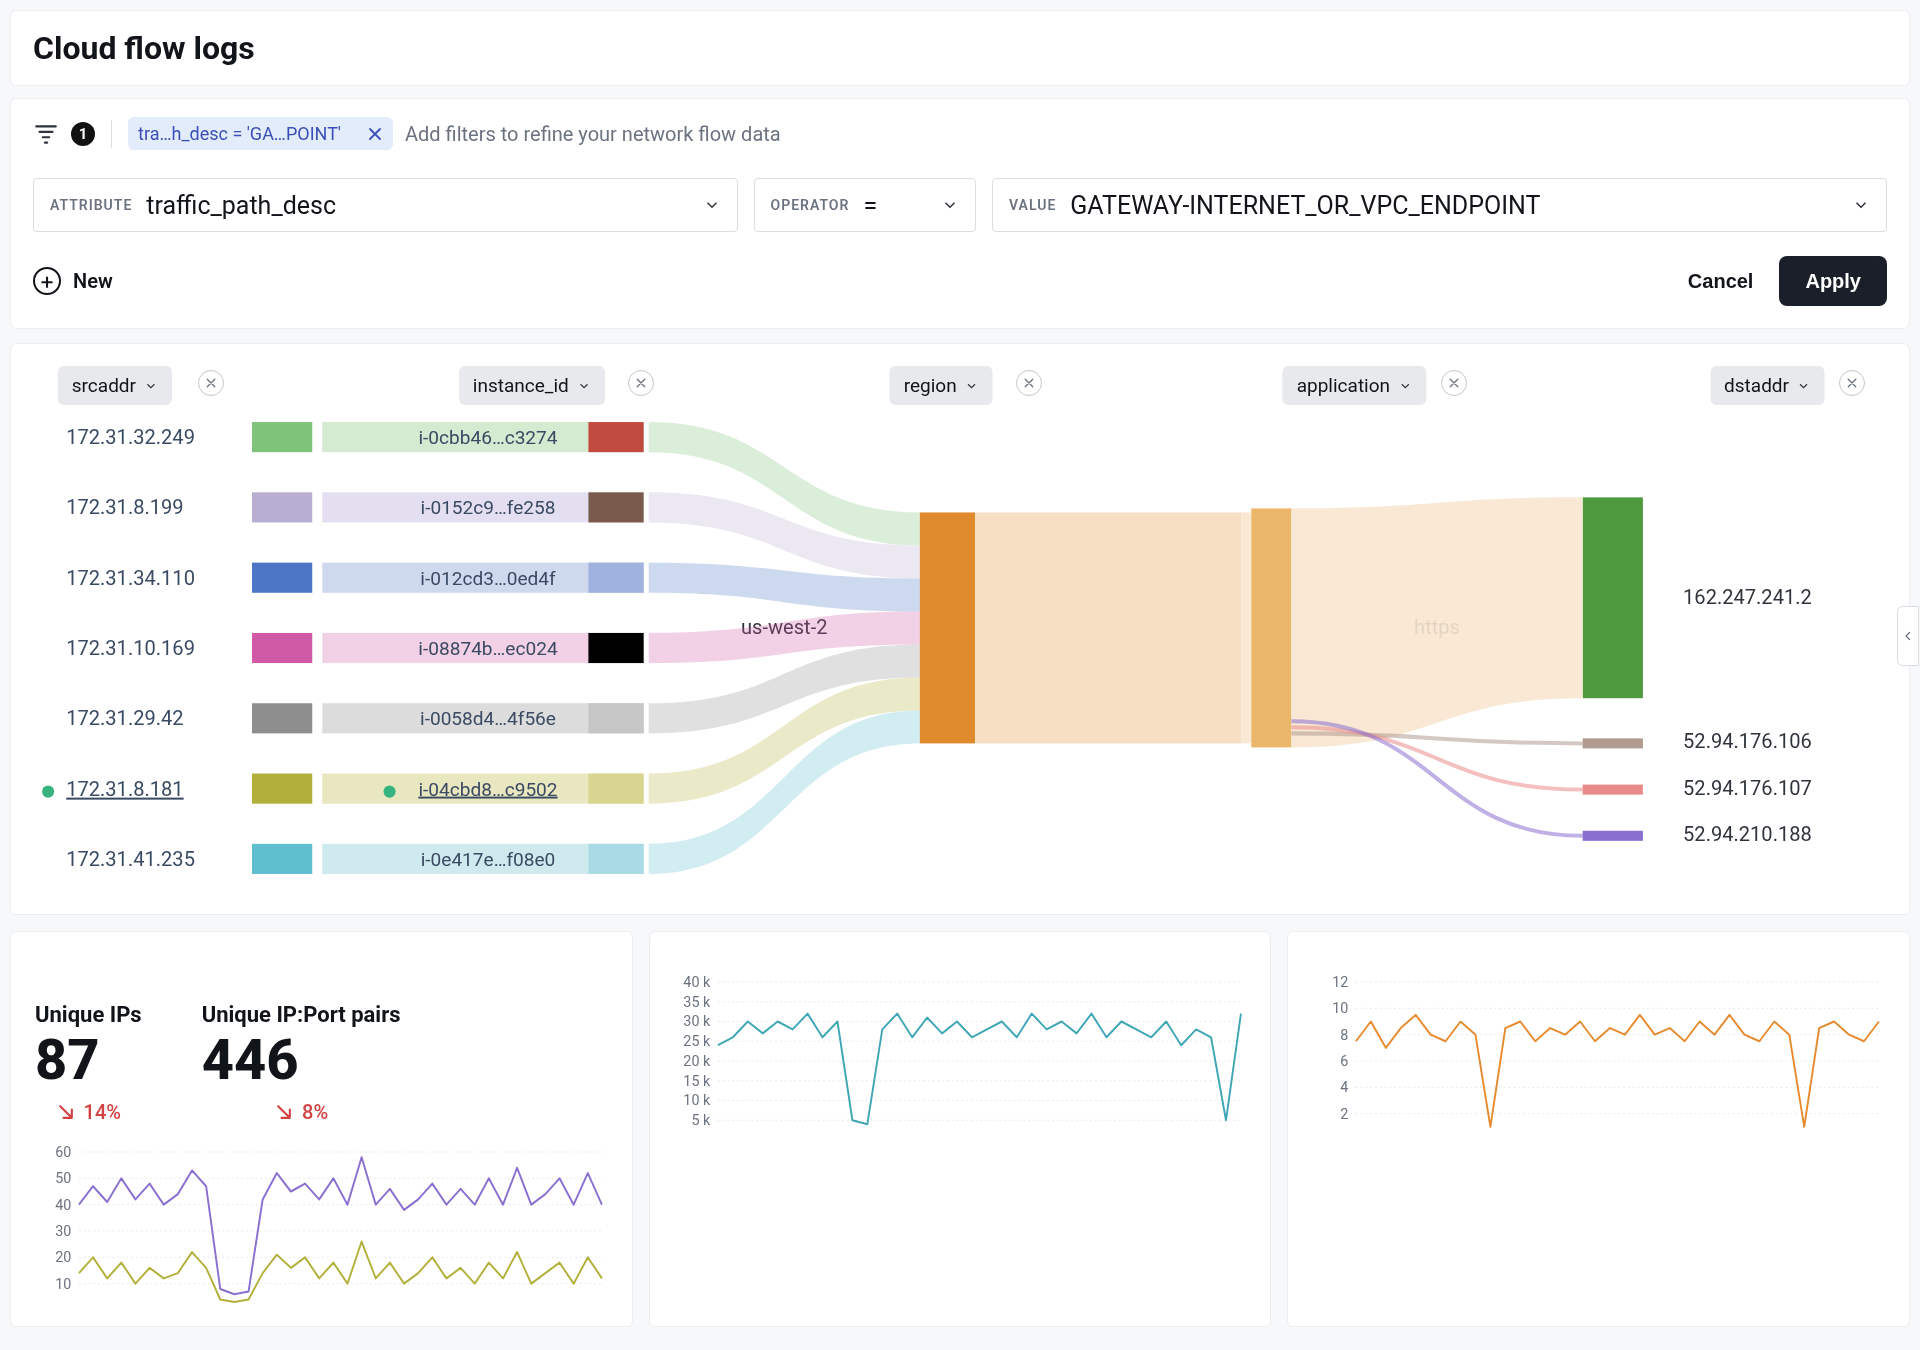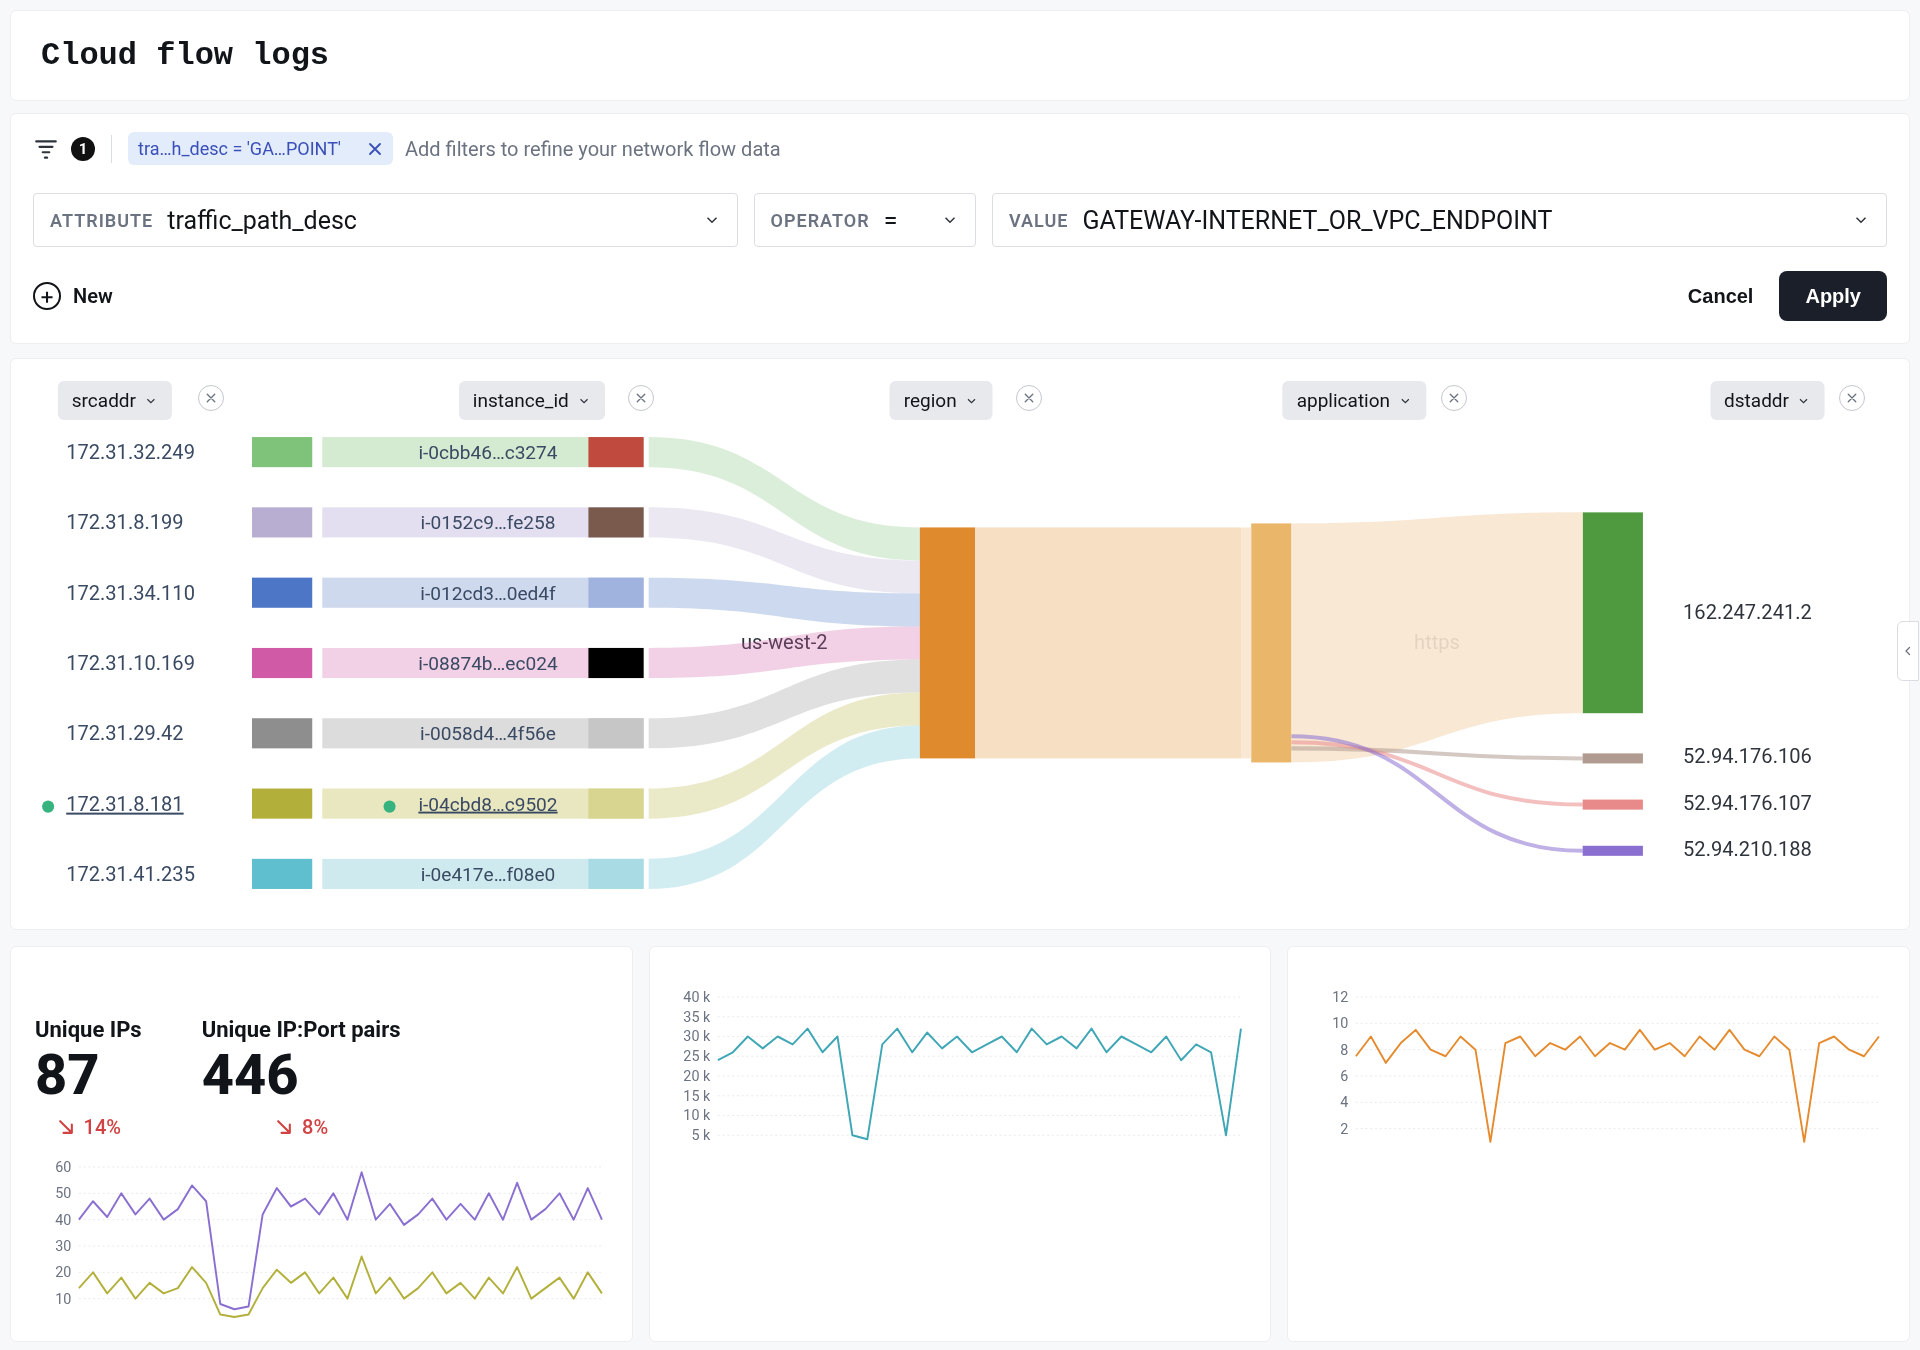--- a/index.html
+++ b/index.html
@@ -31,24 +31,23 @@
   
   .card{
     background:#fff;
     border:1px solid var(--grey-100);
     border-radius:6px;
   }
   #title-card{
     padding:18px 22px;
   }
   #title-card h1{
-    margin:8px;
+    margin:0;
     font-size:32px;
     font-weight:700;
-    font-family:Liberation Mono, monospace;
   }
 
   
   #filter-card{
     margin-top:12px;
     padding:18px 22px 22px 22px;
     position:relative;
   }
   .filter-chips{
     display:flex;
@@ -92,21 +91,21 @@
   .builder-field{
     border:1px solid var(--grey-200);
     border-radius:4px;
     display:flex;align-items:center;
     height:54px;
     padding:0 16px;
     gap:14px;
     min-width:0;
   }
   .builder-field .lab{
-    font-size:18px;letter-spacing:1px;color:var(--grey-500);
+    font-size:14px;letter-spacing:1px;color:var(--grey-500);
     text-transform:uppercase;font-weight:600;
   }
   .builder-field .val{
     font-size:25px;color:var(--text);flex:1;white-space:nowrap;overflow:hidden;
   }
   .builder-field .chevron{
     margin-left:auto;
   }
   #field-attr{flex:0 0 38%;}
   #field-op  {flex:0 0 12%;}

